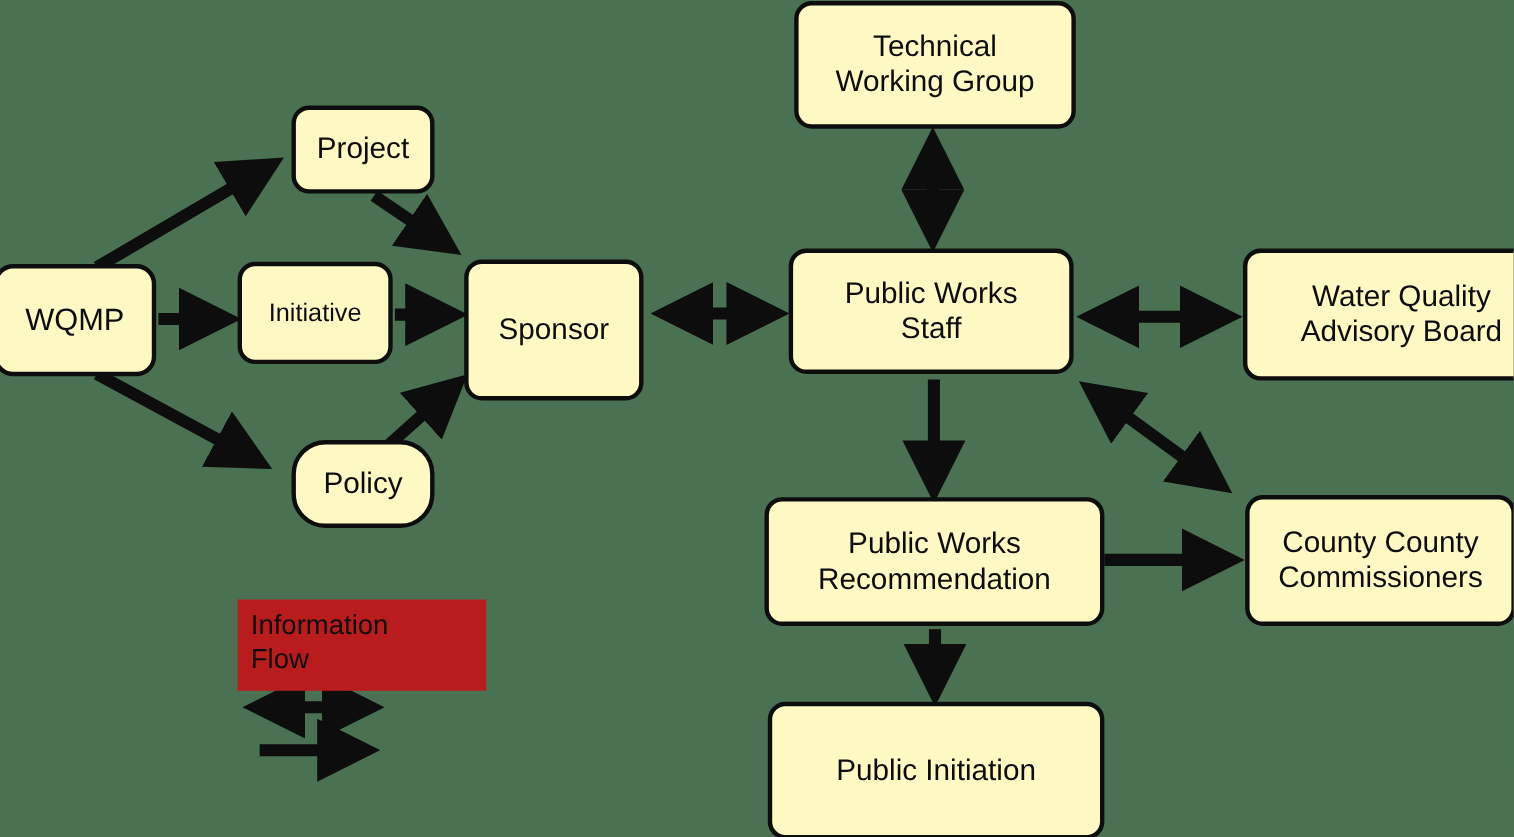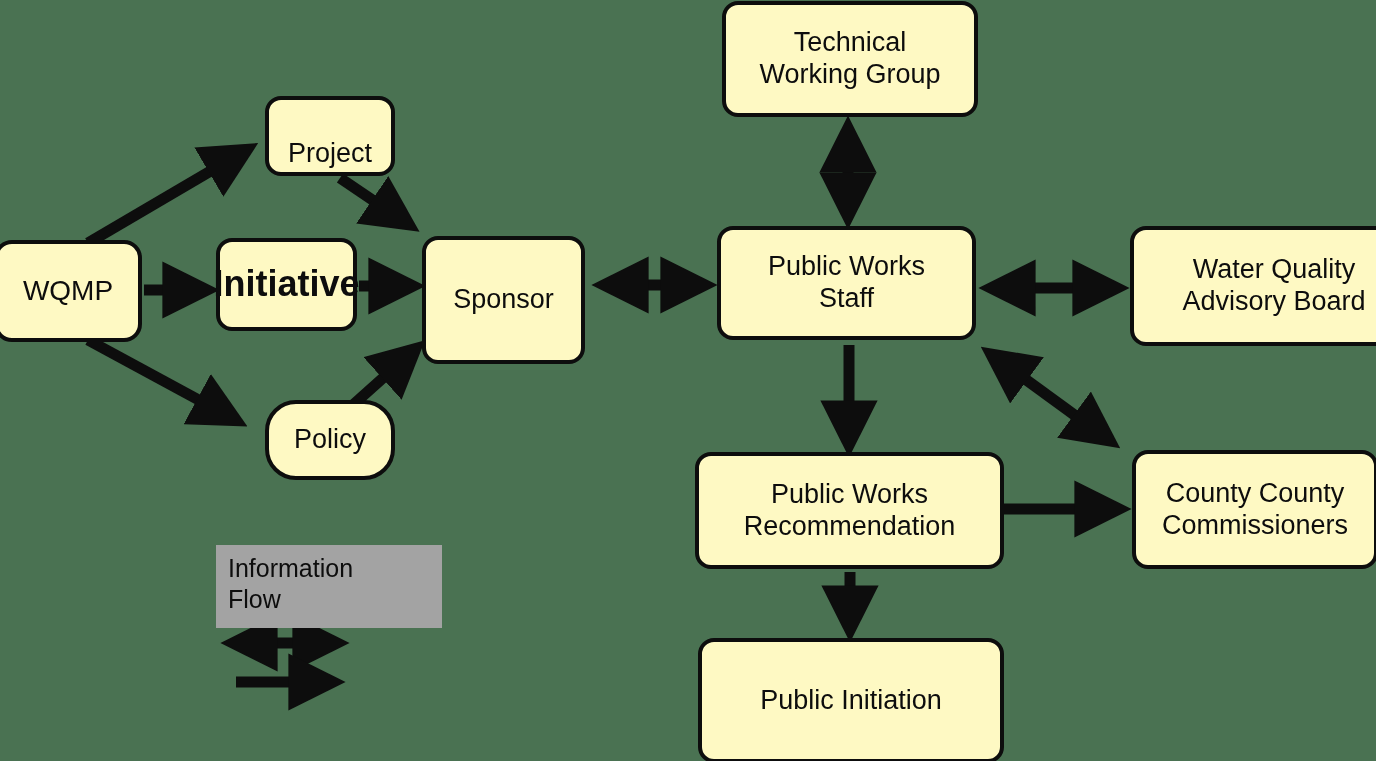--- a/index.html
+++ b/index.html
@@ -41,39 +41,39 @@
     line-height: 1.18;
     padding: 2px 8px;
     z-index: 3;
   }
   .node-label {
     display: block;
     white-space: pre-line;
   }
   
   #node-wqmp      { left: -6px;  top: 240px; width: 148px; height: 102px; font-size: 28px; border-radius: 18px; }
-  #node-project   { left: 265px; top: 96px;  width: 130px; height: 80px;  font-size: 27px; align-items: flex-end; }
-  #node-initiative{ left: 216px; top: 238px; width: 141px; height: 93px;  font-size: 36px; font-weight: bold; }
+  #node-project   { left: 265px; top: 96px;  width: 130px; height: 80px;  font-size: 27px; }
+  #node-initiative{ left: 216px; top: 238px; width: 141px; height: 93px;  font-size: 23px; }
   #node-policy    { left: 265px; top: 400px; width: 130px; height: 80px;  font-size: 27px; border-radius: 31px; }
   #node-sponsor   { left: 422px; top: 236px; width: 163px; height: 128px;  font-size: 27px; }
   #node-twg       { left: 722px; top: 1px;   width: 256px; height: 116px; font-size: 27px; }
   #node-pws       { left: 717px; top: 226px; width: 259px; height: 114px; font-size: 27px; }
   #node-wqab      { left: 1130px;top: 226px; width: 288px; height: 120px; font-size: 27px; }
   #node-pwr       { left: 695px; top: 452px; width: 309px; height: 117px; font-size: 27px; }
   #node-tcc       { left: 1132px;top: 450px; width: 246px; height: 119px; font-size: 27px; }
   #node-pi        { left: 698px; top: 638px; width: 306px; height: 125px; font-size: 27px; }
 
   
   #legend {
     position: absolute;
     left: 216px;
     top: 545px;
     width: 226px;
     height: 83px;
-    background: #a3a3a3;
+    background: #b91c1c;
     box-sizing: border-box;
     padding: 8px 10px 0 12px;
     z-index: 3;
   }
   #legend-label {
     font-size: 25px;
     color: #0d0d0d;
     line-height: 1.22;
     white-space: pre-line;
     display: block;

